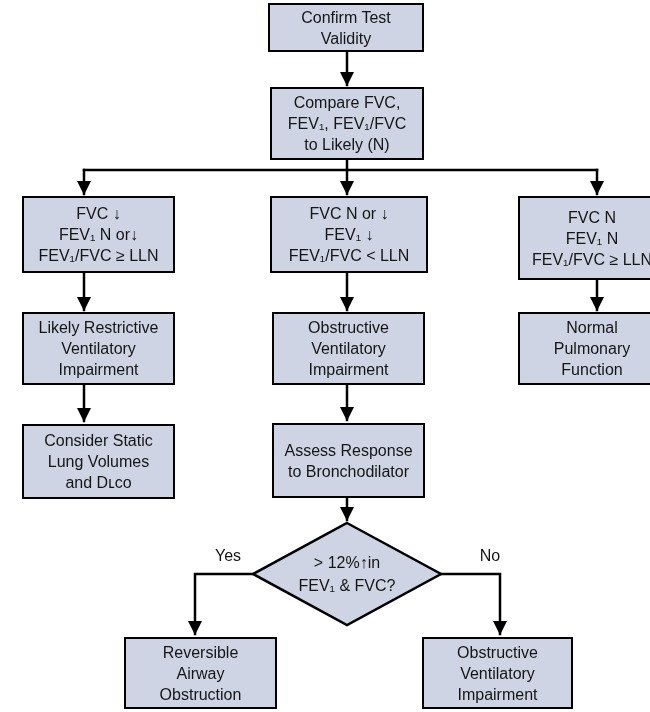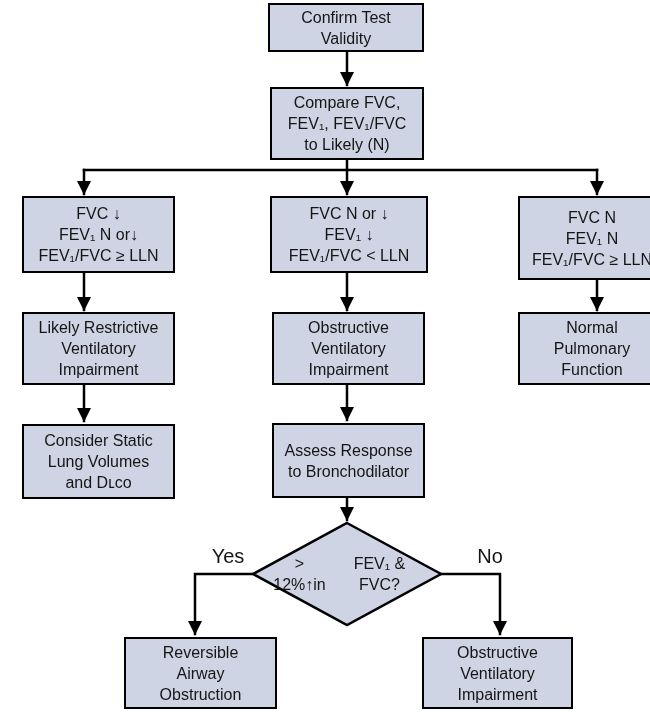--- a/index.html
+++ b/index.html
@@ -54,32 +54,33 @@
     text-align: center;
     color: var(--text);
     font-size: 16px;
     line-height: 21px;
   }
   .node .line { white-space: nowrap; }
   .diamond-text {
     position: absolute;
     box-sizing: border-box;
     display: flex;
-    justify-content: center;
+    flex-direction: column;
+    justify-content: space-between;
     align-items: center;
     text-align: center;
     color: var(--text);
     font-size: 16px;
     line-height: 21px;
     background: transparent;
   }
   .edge-label {
     position: absolute;
     color: var(--text);
-    font-size: 20px;
+    font-size: 16px;
     line-height: 20px;
     text-align: center;
     width: 44px;
   }
 </style>
 </head>
 <body>
 
 <div class="canvas">
 

